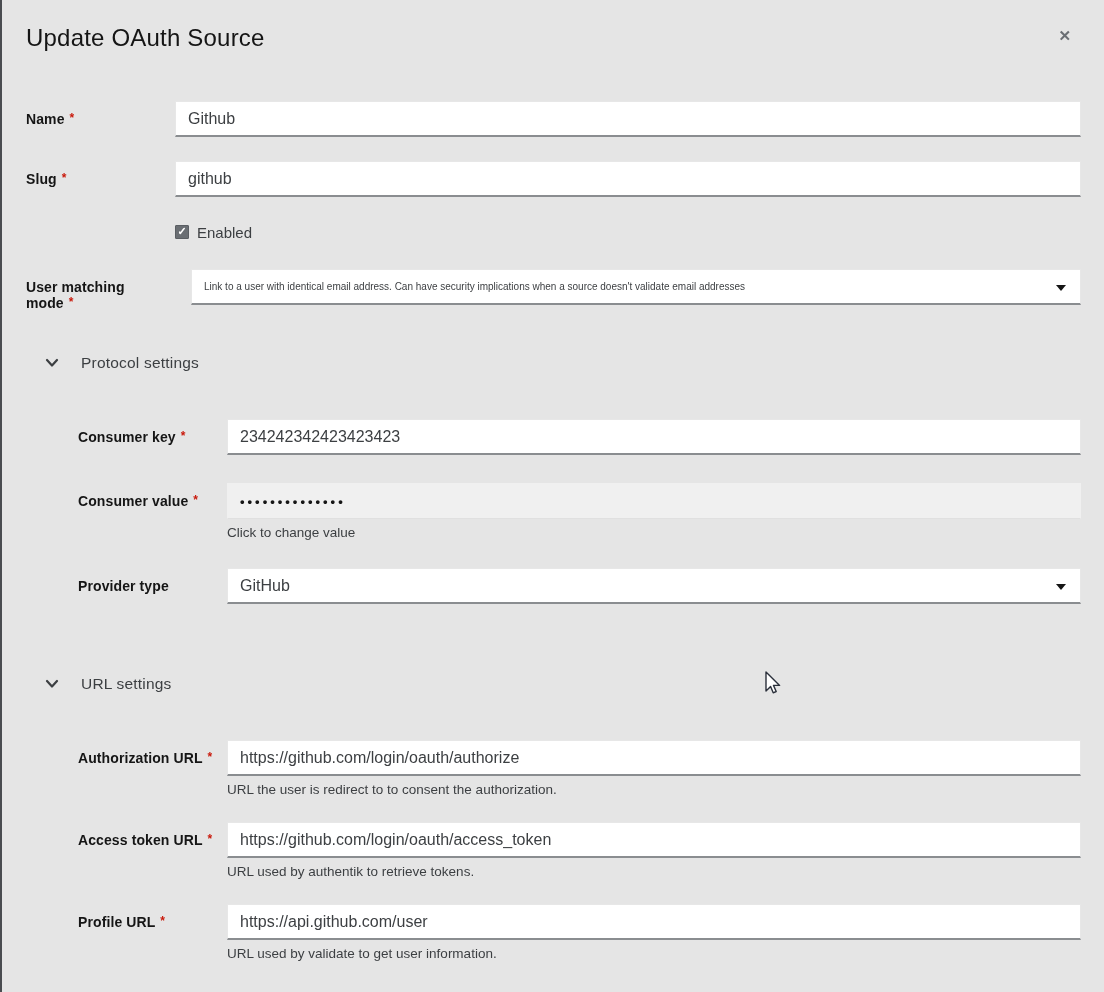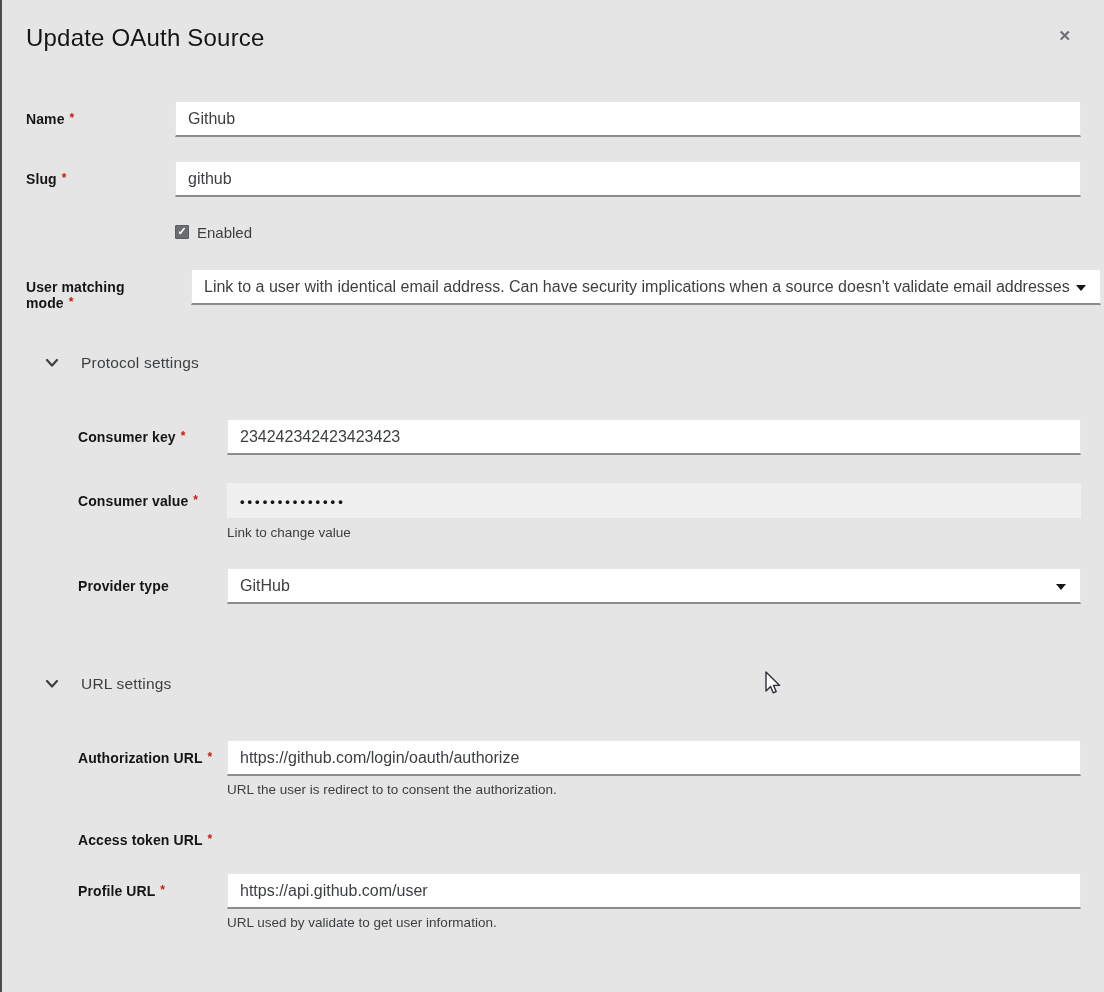--- a/index.html
+++ b/index.html
@@ -69,21 +69,21 @@
     position: relative;
     width: 100%; height: 36px;
     background: #fff;
     border: 1px solid #e7e7e7;
     border-bottom: 2px solid #8a8d90;
     display: flex; align-items: center;
     padding: 0 30px 0 12px;
     cursor: pointer;
   }
   .select .value {
-    font-size: 16px; color: #3c3f42;
+    font-size: 10px; color: #3c3f42;
     white-space: nowrap; overflow: hidden;
     width: 100%;
   }
   .caret {
     position: absolute; right: 14px; top: 15px;
     width: 0; height: 0;
     border-left: 5px solid transparent;
     border-right: 5px solid transparent;
     border-top: 6px solid #151515;
   }
@@ -206,21 +206,21 @@
           <input class="text-input" type="text" value="234242342423423423" style="">
         </div>
       </div>
 
       <div class="form-row row-csecret">
         <div class="field-label">
           <span>Consumer value</span><span class="req">*</span>
         </div>
         <div>
           <input class="text-input disabled" type="text" value="••••••••••••••" style="">
-          <div class="helper">Link to change value</div>
+          <div class="helper">Click to change value</div>
         </div>
       </div>
 
       <div class="form-row row-ptype">
         <div class="field-label">
           <span>Provider type</span>
         </div>
         <div class="select">
           <span class="value" style="font-size:16px;">GitHub</span>
           <span class="caret"></span>
@@ -247,20 +247,24 @@
         <div>
           <input class="text-input" type="text" value="https://github.com/login/oauth/authorize" style="">
           <div class="helper">URL the user is redirect to to consent the authorization.</div>
         </div>
       </div>
 
       <div class="form-row row-tokenurl">
         <div class="field-label">
           <span>Access token URL</span><span class="req">*</span>
         </div>
+        <div>
+          <input class="text-input" type="text" value="https://github.com/login/oauth/access_token" style="">
+          <div class="helper">URL used by authentik to retrieve tokens.</div>
+        </div>
       </div>
 
       <div class="form-row row-profileurl">
         <div class="field-label">
           <span>Profile URL</span><span class="req">*</span>
         </div>
         <div>
           <input class="text-input" type="text" value="https://api.github.com/user" style="">
           <div class="helper">URL used by validate to get user information.</div>
         </div>

